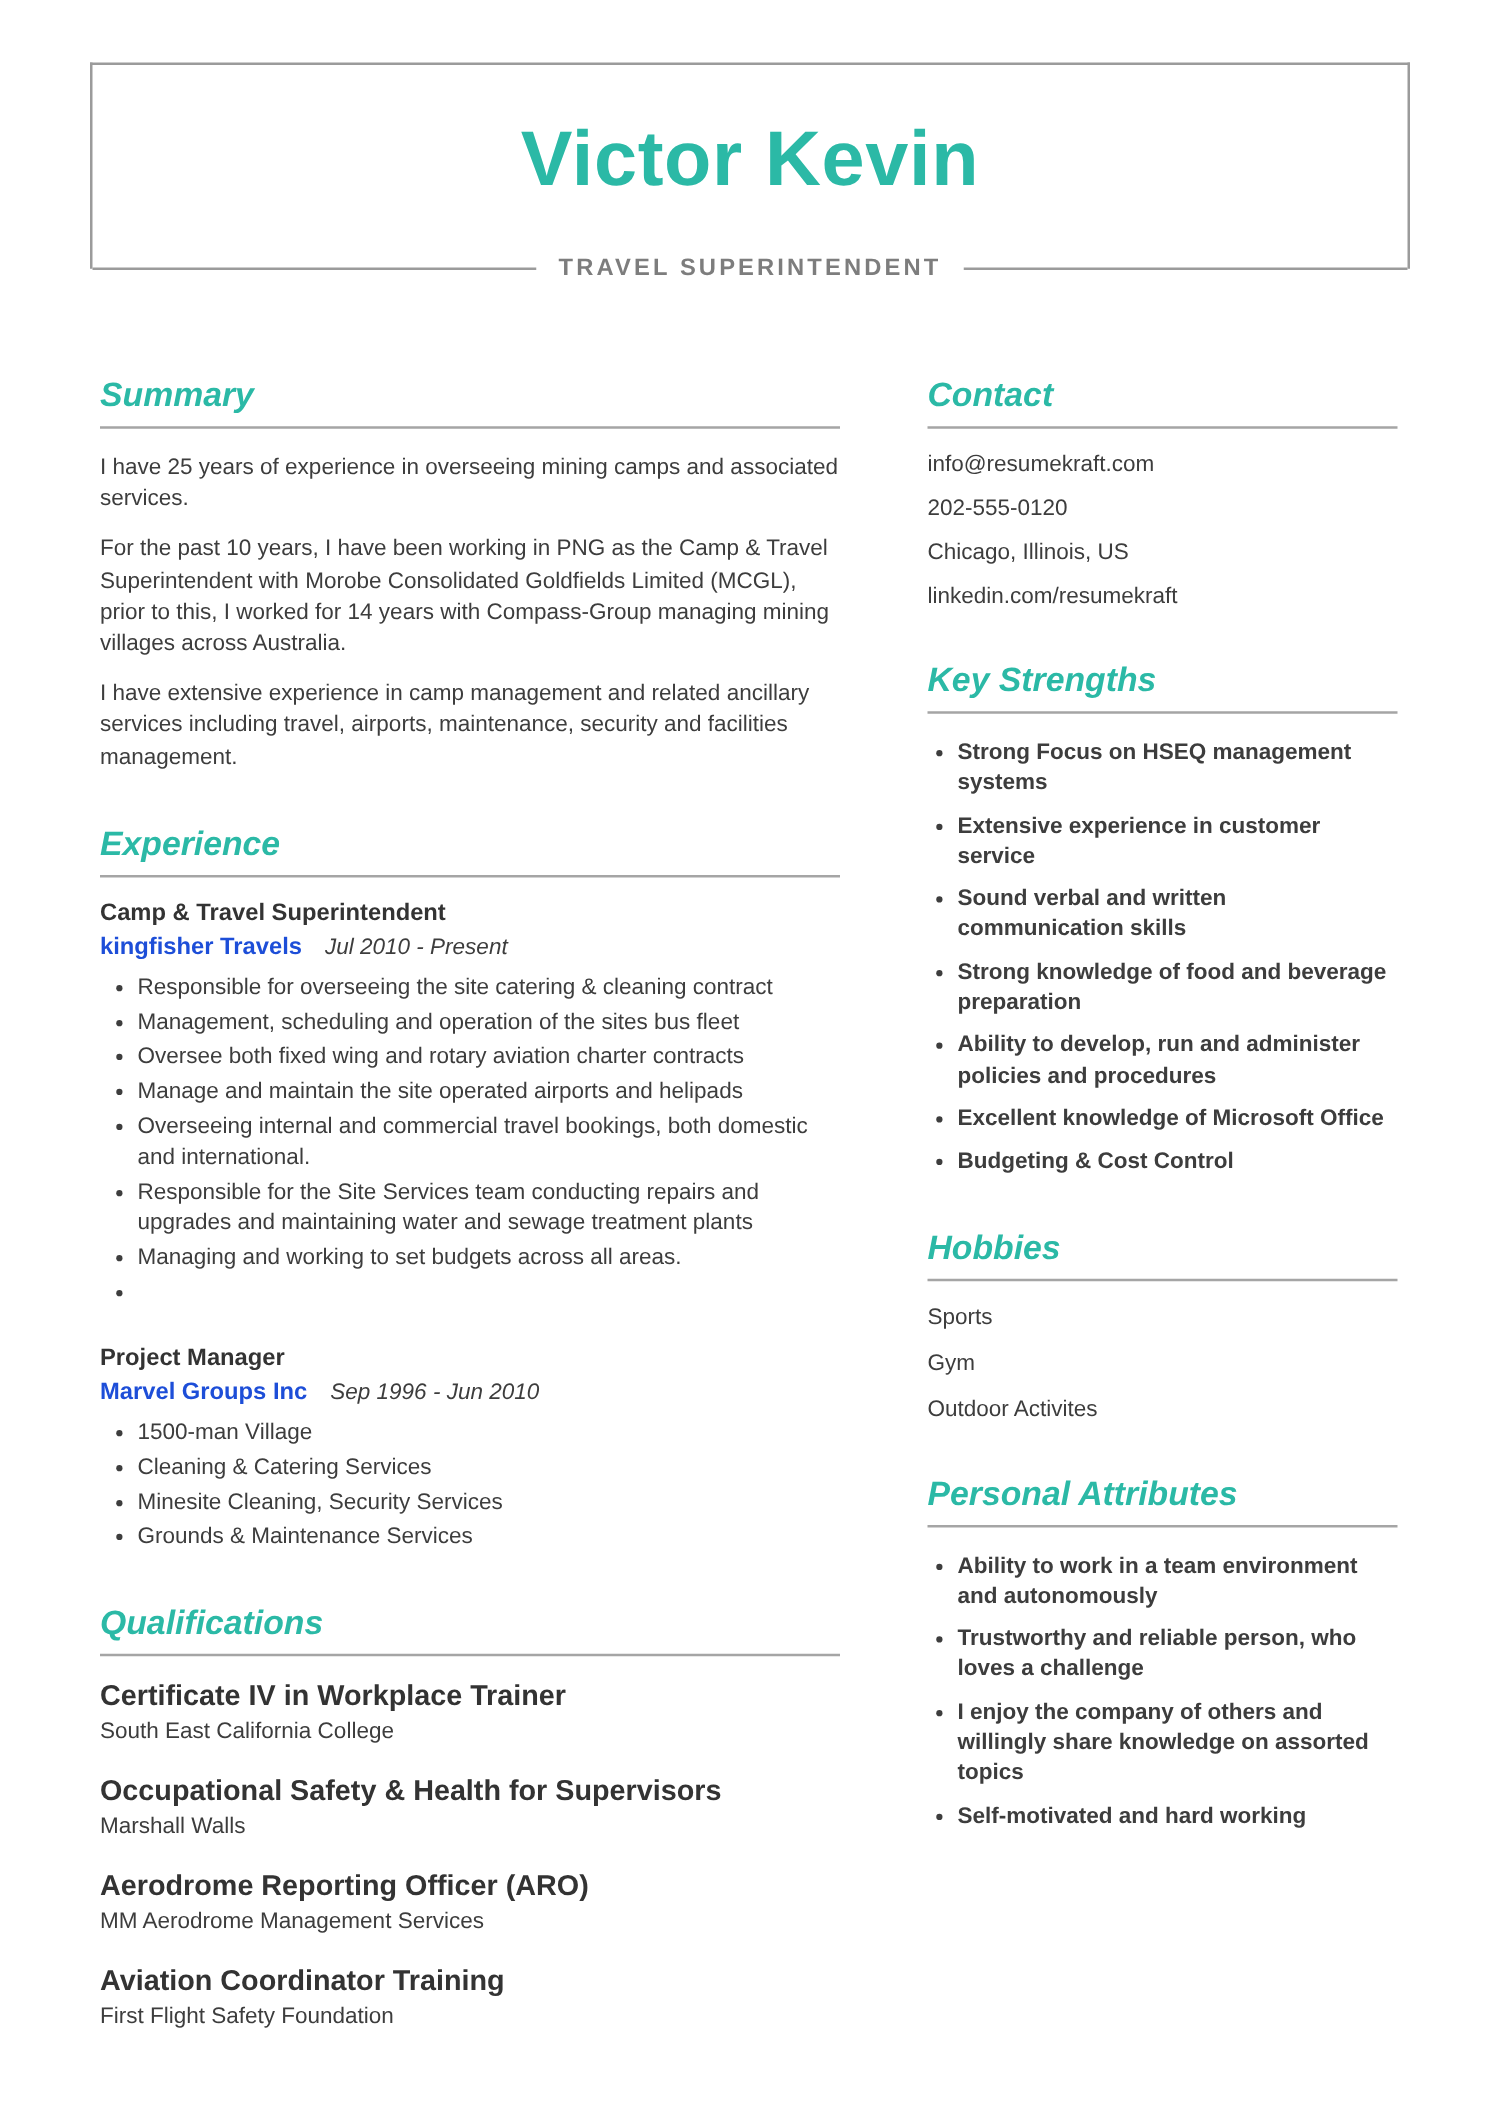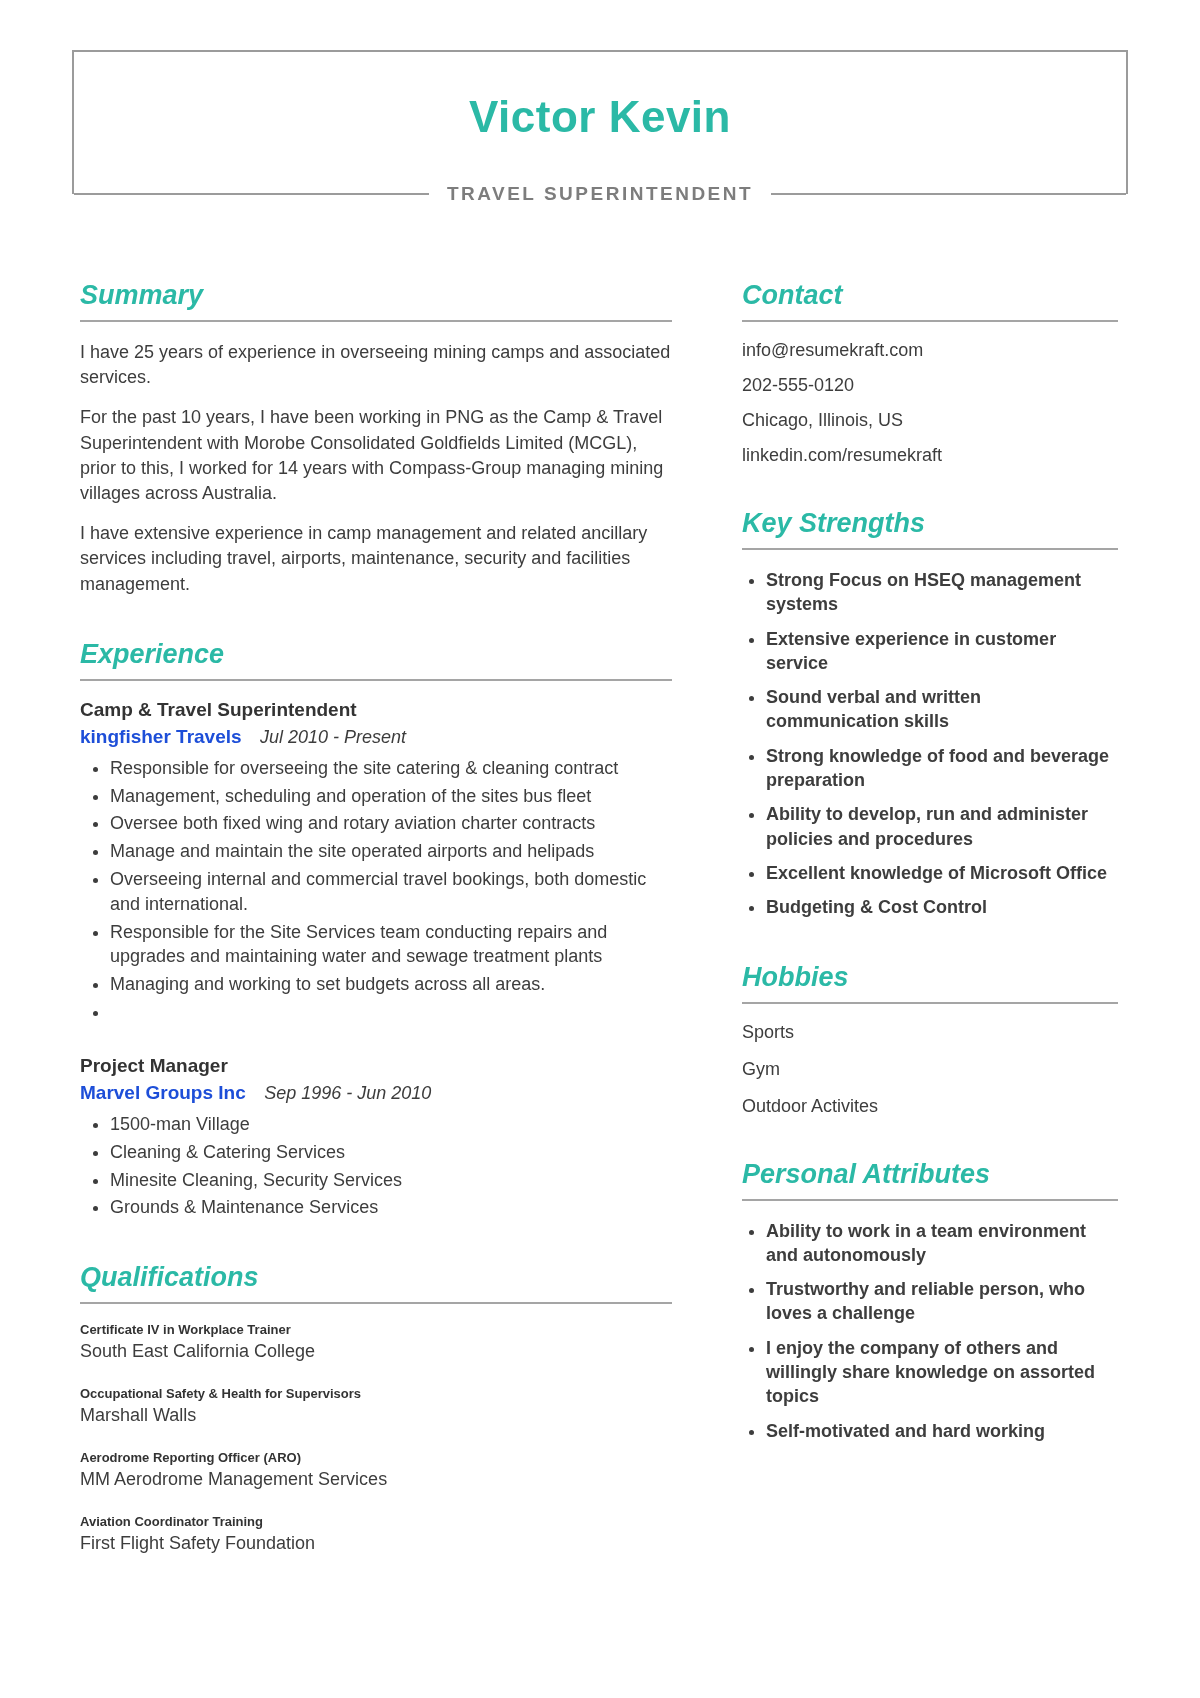--- a/index.html
+++ b/index.html
@@ -20,21 +20,21 @@
   .frame {
     position: relative;
     margin: 0 72px;
     border: 2px solid #9b9b9b;
     border-bottom: none;
     padding: 40px 0 52px;
     text-align: center;
   }
   .name {
     color: #2bb9a6;
-    font-size: 44px;
+    font-size: 62px;
     font-weight: 700;
     letter-spacing: 0.5px;
   }
   .subtitle-row {
     position: absolute;
     left: 0; right: 0; bottom: 0;
     transform: translateY(50%);
     display: flex;
     align-items: center;
     gap: 18px;
@@ -108,21 +108,21 @@
   ul.bullets li {
     font-size: 18px;
     line-height: 1.38;
     margin-bottom: 3px;
     min-height: 1.35em;
   }
 
   
   .qual-item { margin-bottom: 24px; }
   .qual-title {
-    font-size: 13px;
+    font-size: 23px;
     font-weight: 700;
     color: #333333;
     margin-bottom: 4px;
   }
   .qual-org { font-size: 18px; }
 
   
   .contact-item {
     font-size: 18px;
     margin-bottom: 14px;

